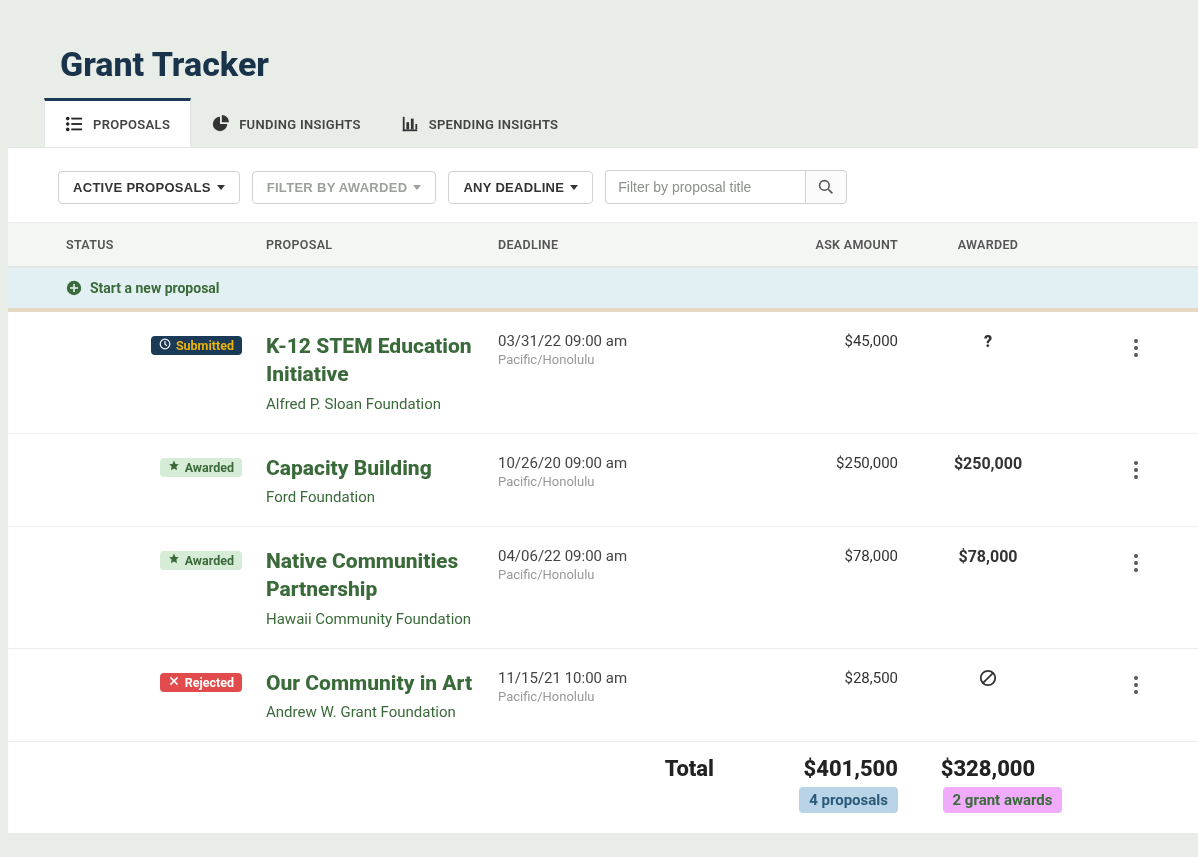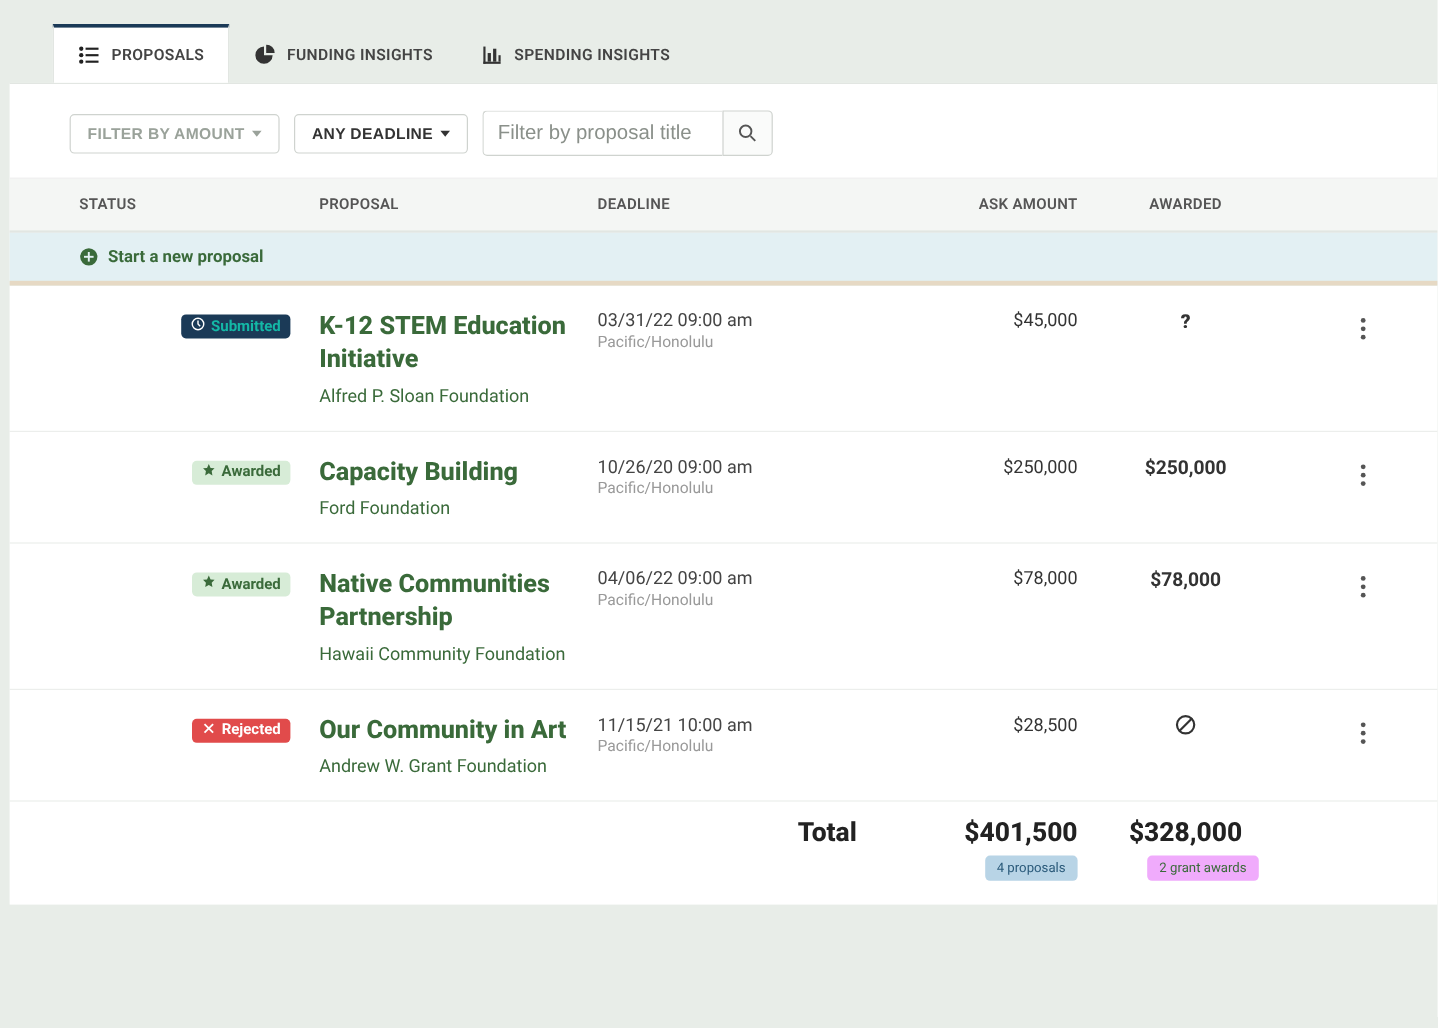--- a/index.html
+++ b/index.html
@@ -82,21 +82,21 @@
     gap: 6px;
   }
   .filter-btn.muted { color: #9aa29a; }
   .caret { display:inline-block; width:0; height:0; border-left:4px solid transparent; border-right:4px solid transparent; border-top:5px solid currentColor; }
   .search-wrap { display:flex; }
   .search-input {
     border: 1px solid #cfd3cf;
     border-right: none;
     border-radius: 4px 0 0 4px;
     padding: 8px 12px;
-    font-size: 17px;
+    font-size: 14px;
     width: 200px;
     color: #6d28d9;
   }
   .search-input::placeholder { color: #8a908a; }
   .search-btn {
     border: 1px solid #cfd3cf;
     background: #fafbfa;
     border-radius: 0 4px 4px 0;
     width: 42px;
     display:flex; align-items:center; justify-content:center;
@@ -133,21 +133,21 @@
     align-items: start;
   }
   .status-col { display:flex; justify-content:flex-end; padding-right: 24px; padding-top: 4px;}
   .badge {
     display:inline-flex; align-items:center; gap:5px;
     padding: 2px 8px;
     border-radius: 4px;
     font-size: 12.5px;
     font-weight: 700;
   }
-  .badge-submitted { background:#1b3a57; color:#14b8a6; }
+  .badge-submitted { background:#1b3a57; color:#eab308; }
   .badge-awarded { background:#d7ecd7; color:#3a6a3a; }
   .badge-rejected { background:#e14b4b; color:#fff; }
   .prop-title {
     color: #3a6a3a;
     font-size: 21px;
     font-weight: 800;
     line-height: 1.35;
     cursor:pointer;
   }
   .prop-funder {
@@ -169,35 +169,36 @@
     padding: 14px 50px 20px 58px;
   }
   .total-label { grid-column: 3; text-align:right; font-size:22px; font-weight:800; color:#222; padding-right:4px; }
   .total-amt { text-align:right; font-size:22px; font-weight:800; color:#222; }
   .total-amt.center { text-align:center; }
   .pill {
     display:inline-block;
     margin-top:6px;
     padding:4px 10px;
     border-radius:4px;
-    font-size:11px;
-    font-weight:400;
+    font-size:15px;
+    font-weight:700;
     margin-left:29px;
   }
   .pill-blue { background:#b8d4e6; color:#2a5a7a; }
   .pill-green { background:#f0abfc; color:#3a6a3a; }
   .sub-wrap { text-align:right; }
   .sub-wrap.center { text-align:center; }
 </style>
 </head>
 <body>
 
 <div class="page">
 
 
+  <h1 class="page-title">Grant Tracker</h1>
 
   <div class="tabs">
     <div class="tab active">
       <span class="ico">
         <svg viewBox="0 0 20 20" width="18" height="18" fill="#222">
             <circle cx="3" cy="4" r="2"></circle>
             <rect x="7" y="3" width="12" height="2"></rect>
             <circle cx="3" cy="10" r="2"></circle>
             <rect x="7" y="9" width="12" height="2"></rect>
             <circle cx="3" cy="16" r="2"></circle>
@@ -225,22 +226,26 @@
             <rect x="16" y="10" width="2" height="6"></rect>
           </svg>
       </span>
       <span>SPENDING INSIGHTS</span>
     </div>
   </div>
 
   <div class="panel">
 
     <div class="filters">
+      <button class="filter-btn">
+        <span>ACTIVE PROPOSALS</span>
+        <span class="caret"></span>
+      </button>
       <button class="filter-btn muted">
-        <span>FILTER BY AMOUNT</span>
+        <span>FILTER BY AWARDED</span>
         <span class="caret"></span>
       </button>
       <button class="filter-btn">
         <span>ANY DEADLINE</span>
         <span class="caret"></span>
       </button>
       <div class="search-wrap">
         <input class="search-input" type="text" placeholder="Filter by proposal title" style="">
         <button class="search-btn">
           <svg viewBox="0 0 20 20" width="16" height="16" fill="none" stroke="#555" stroke-width="2">

